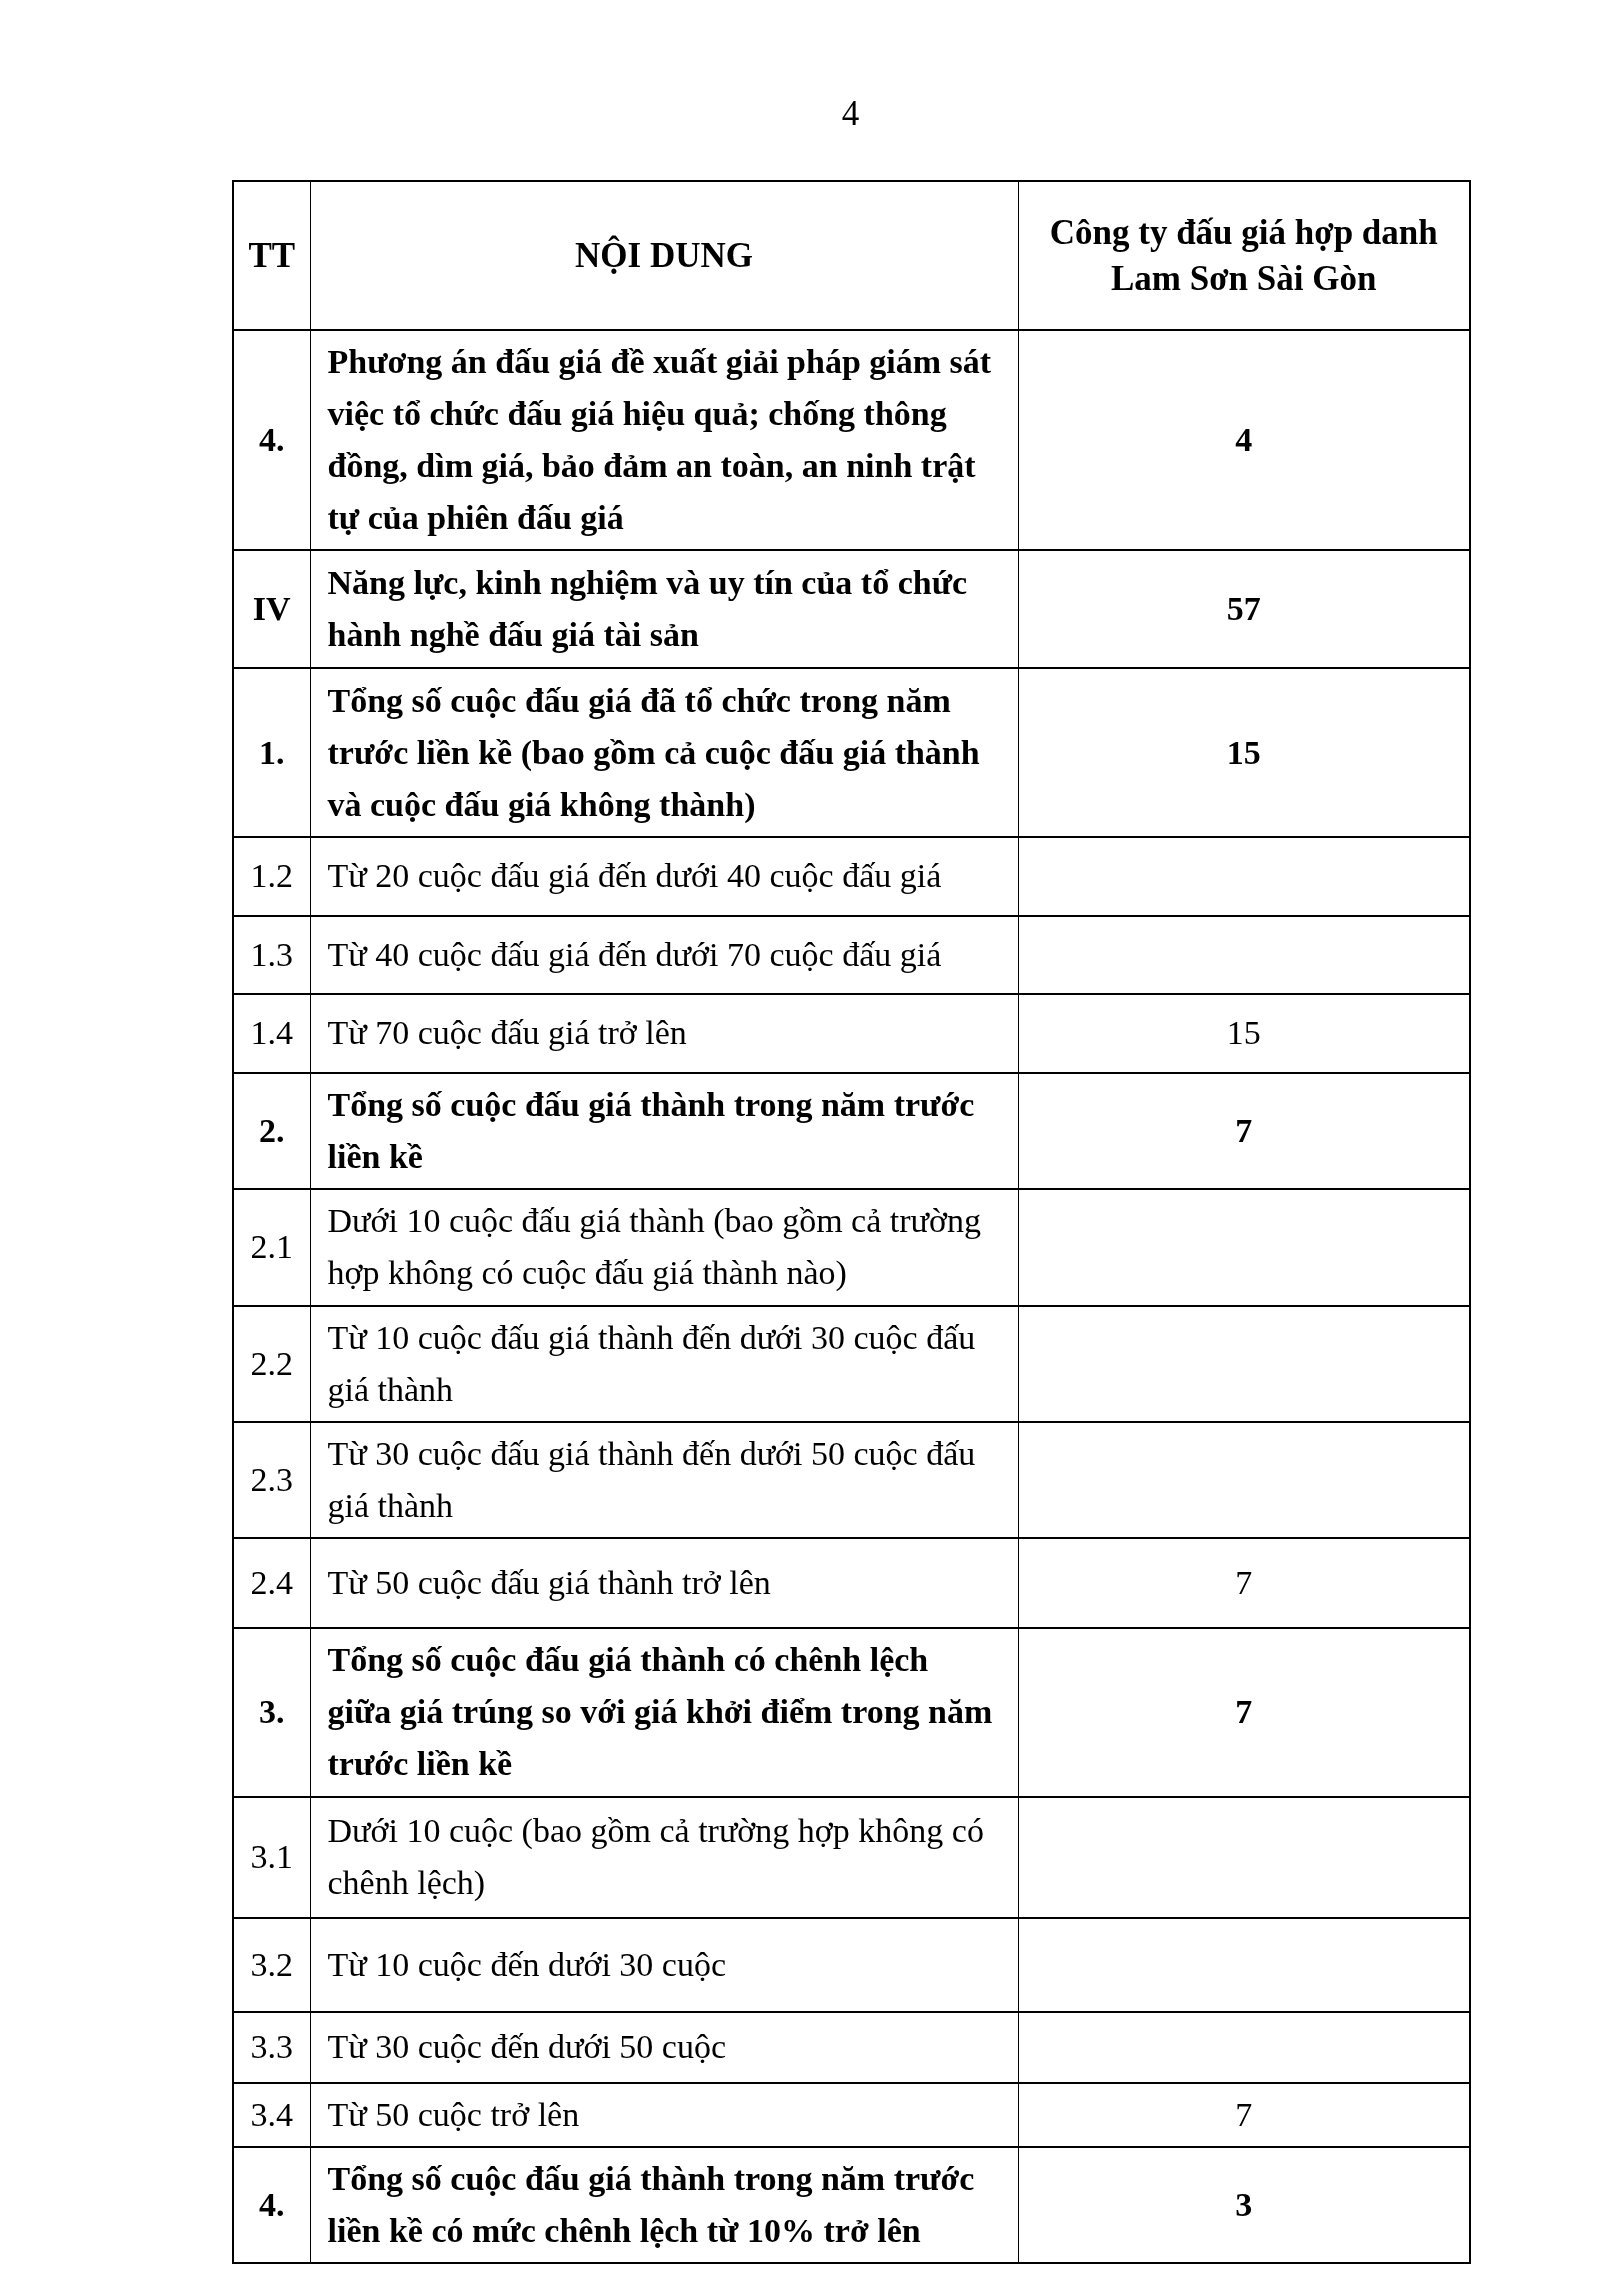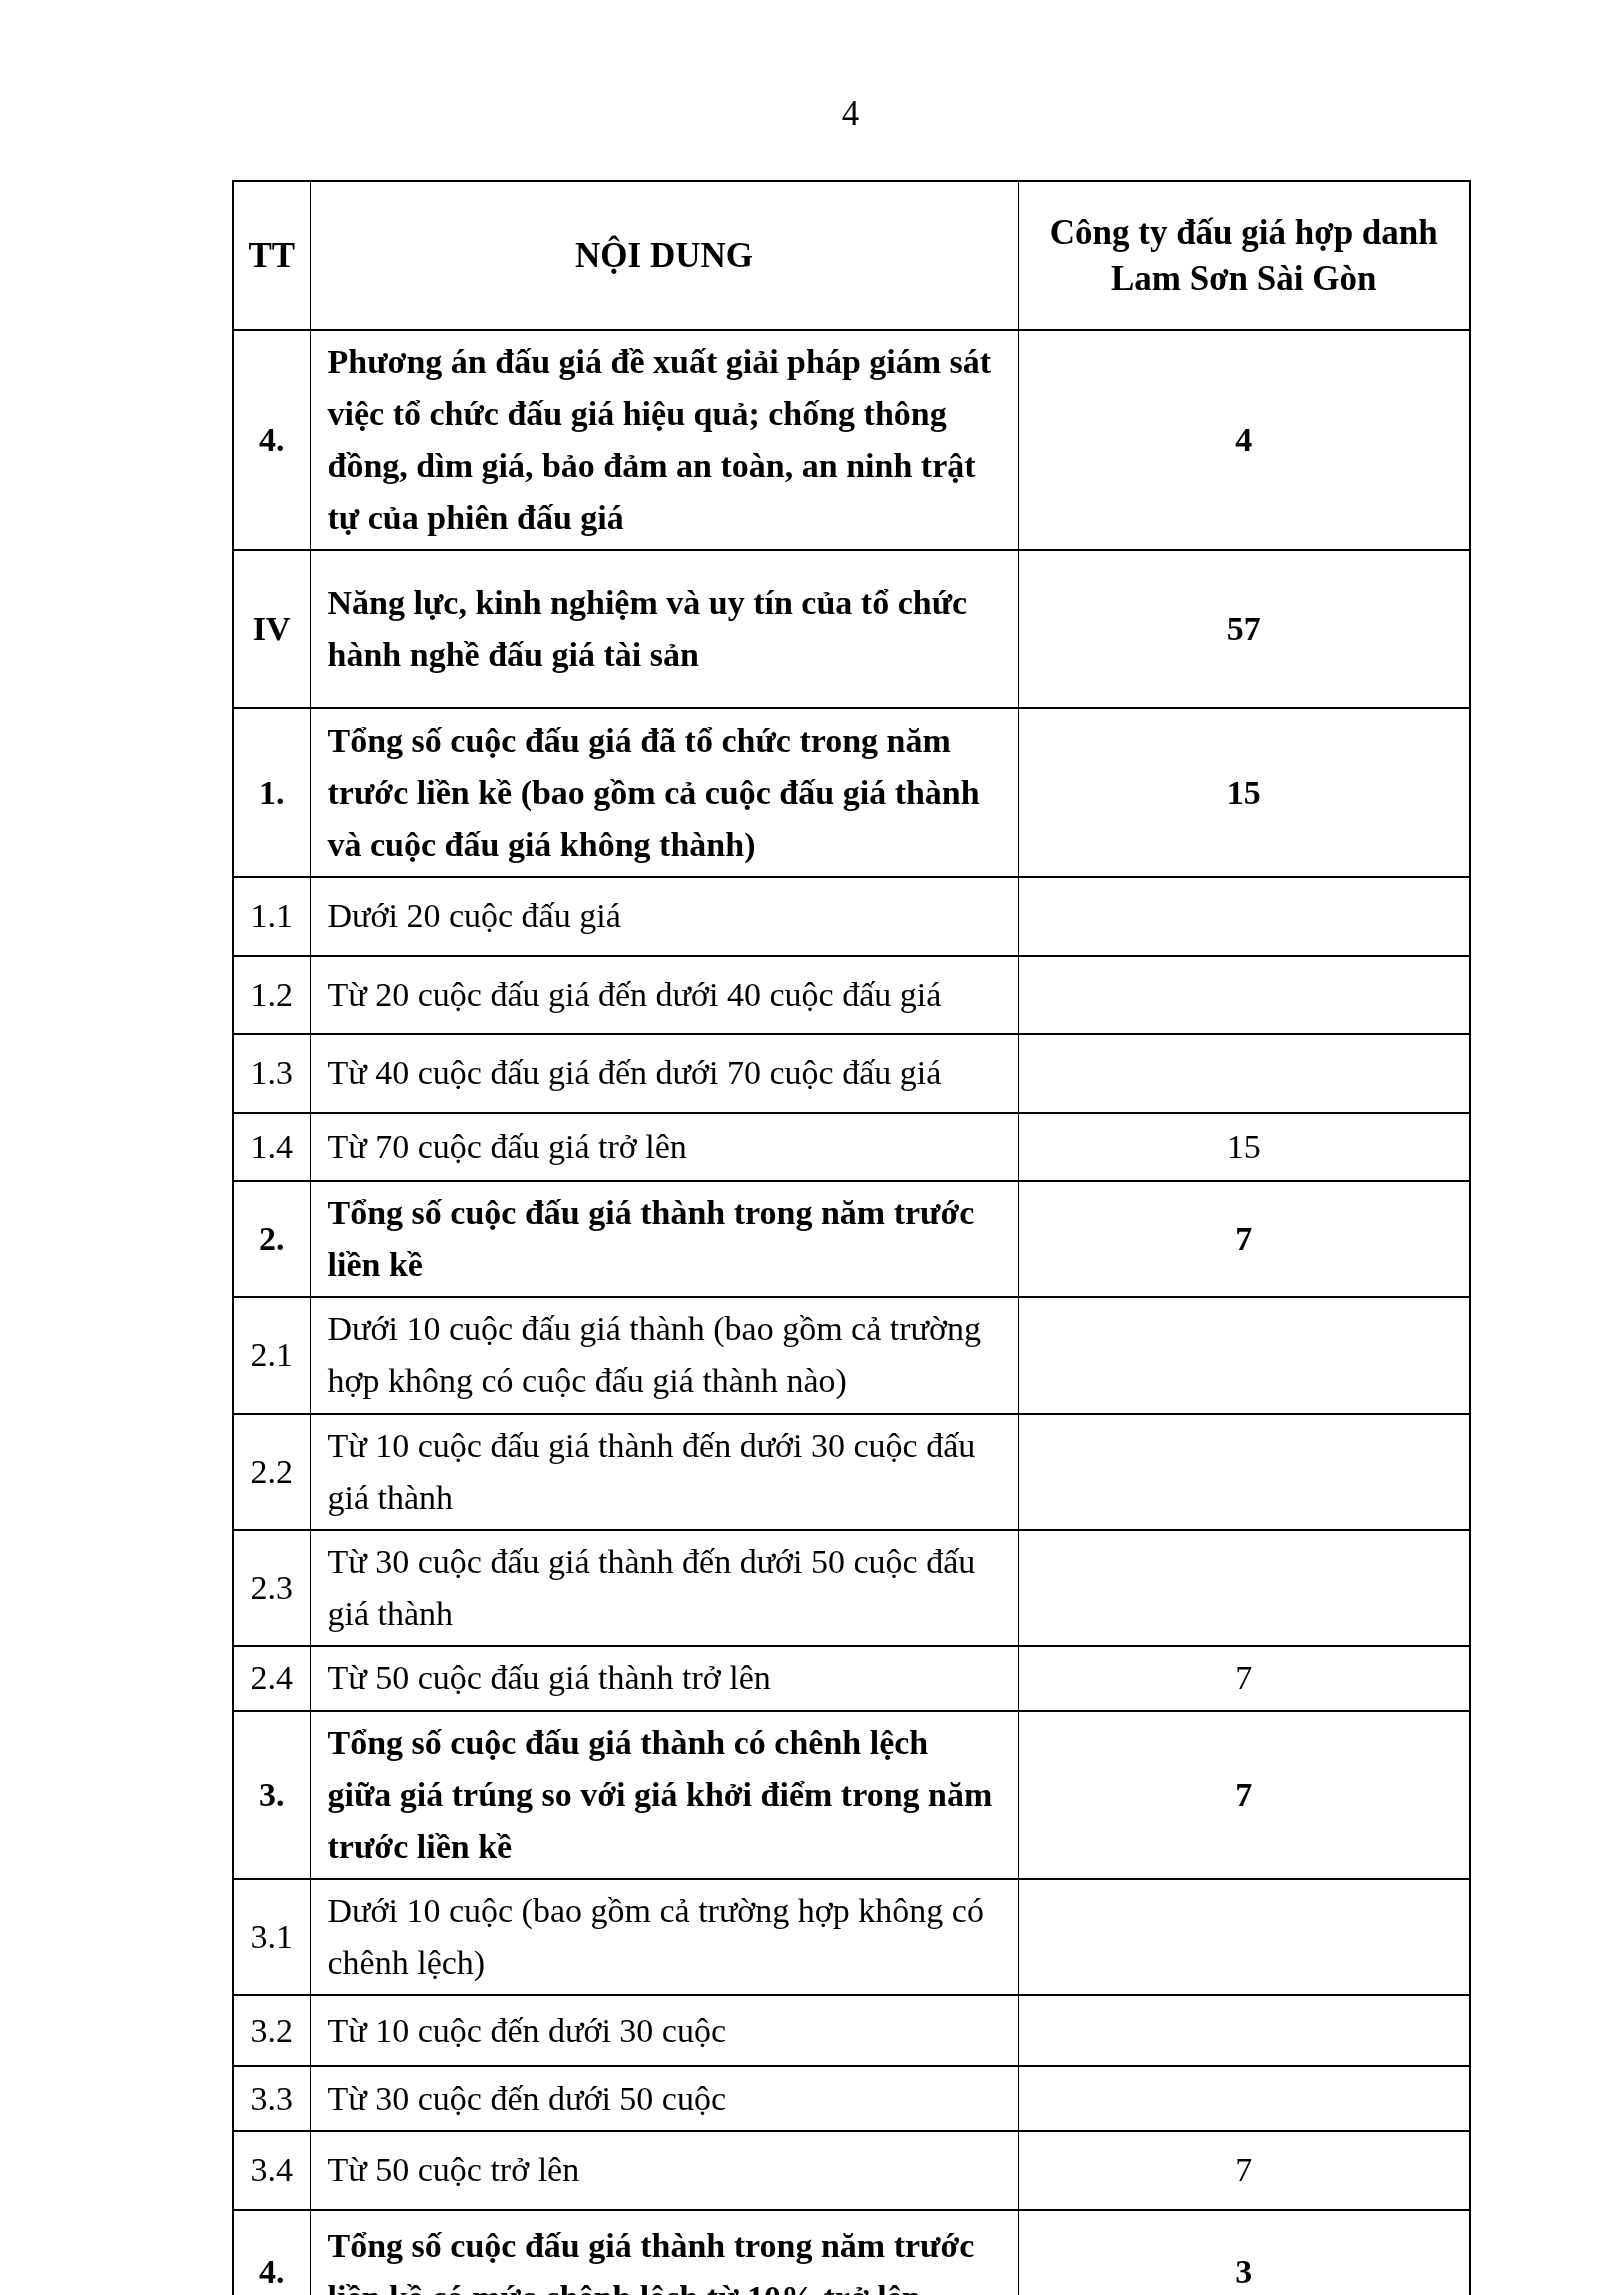--- a/index.html
+++ b/index.html
@@ -70,21 +70,21 @@
     padding: 5.2px 18.3px 5.2px 17px;
   }
   td.cell-value {
     text-align: center;
     padding: 2.6px 6.5px;
   }
   tr.bold td { font-weight: 700; }
 
   
   #rows tr:nth-child(1)  { height: 180px; }
-  #rows tr:nth-child(2)  { height: 158px; }
+  #rows tr:nth-child(2)  { height: 118px; }
   #rows tr:nth-child(3)  { height: 139px; }
   #rows tr:nth-child(4)  { height: 79px; }
   #rows tr:nth-child(5)  { height: 78px; }
   #rows tr:nth-child(6)  { height: 79px; }
   #rows tr:nth-child(7)  { height: 68px; }
   #rows tr:nth-child(8)  { height: 82px; }
   #rows tr:nth-child(9)  { height: 90px; padding-left: 29px; }
   #rows tr:nth-child(10) { height: 95px; }
   #rows tr:nth-child(11) { height: 90px; }
   #rows tr:nth-child(12) { height: 44px;  }
@@ -125,25 +125,20 @@
     <td class="cell-tt">IV</td>
     <td class="cell-content">Năng lực, kinh nghiệm và uy tín của tổ chức hành nghề đấu giá tài sản</td>
     <td class="cell-value">57</td>
   </tr>
         <tr class="bold">
     <td class="cell-tt">1.</td>
     <td class="cell-content">Tổng số cuộc đấu giá đã tổ chức trong năm trước liền kề (bao gồm cả cuộc đấu giá thành và cuộc đấu giá không thành)</td>
     <td class="cell-value">15</td>
   </tr>
         <tr>
-    <td class="cell-tt">1.1</td>
-    <td class="cell-content">Dưới 20 cuộc đấu giá</td>
-    <td class="cell-value"></td>
-  </tr>
-        <tr>
     <td class="cell-tt">1.2</td>
     <td class="cell-content">Từ 20 cuộc đấu giá đến dưới 40 cuộc đấu giá</td>
     <td class="cell-value"></td>
   </tr>
         <tr>
     <td class="cell-tt">1.3</td>
     <td class="cell-content">Từ 40 cuộc đấu giá đến dưới 70 cuộc đấu giá</td>
     <td class="cell-value"></td>
   </tr>
         <tr>

